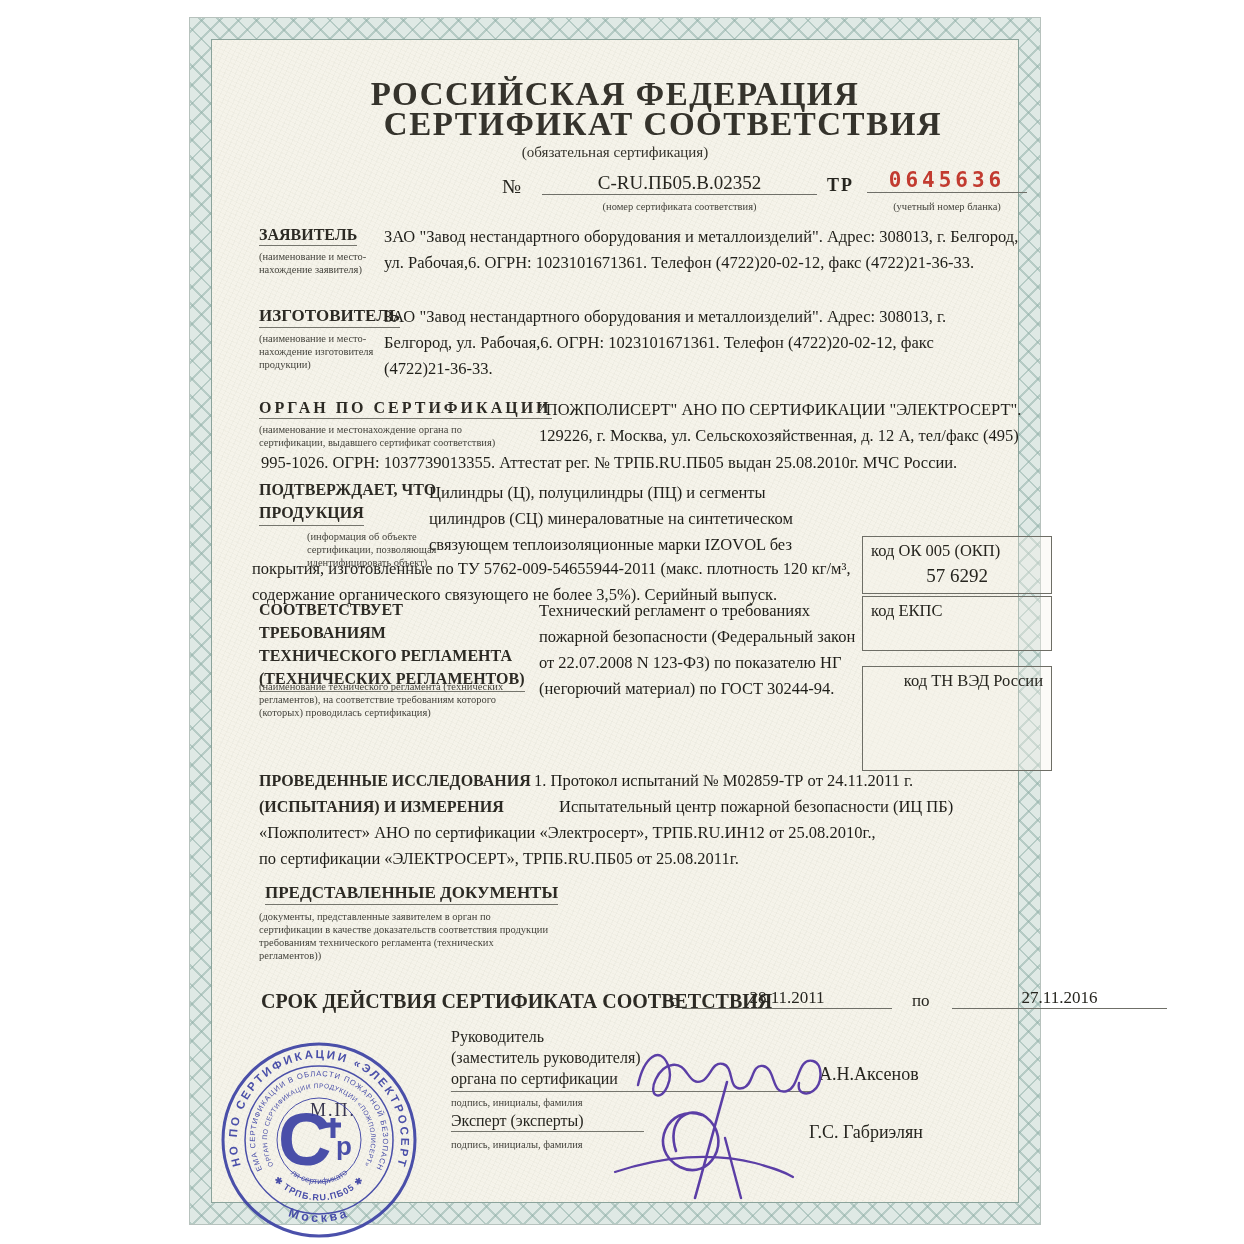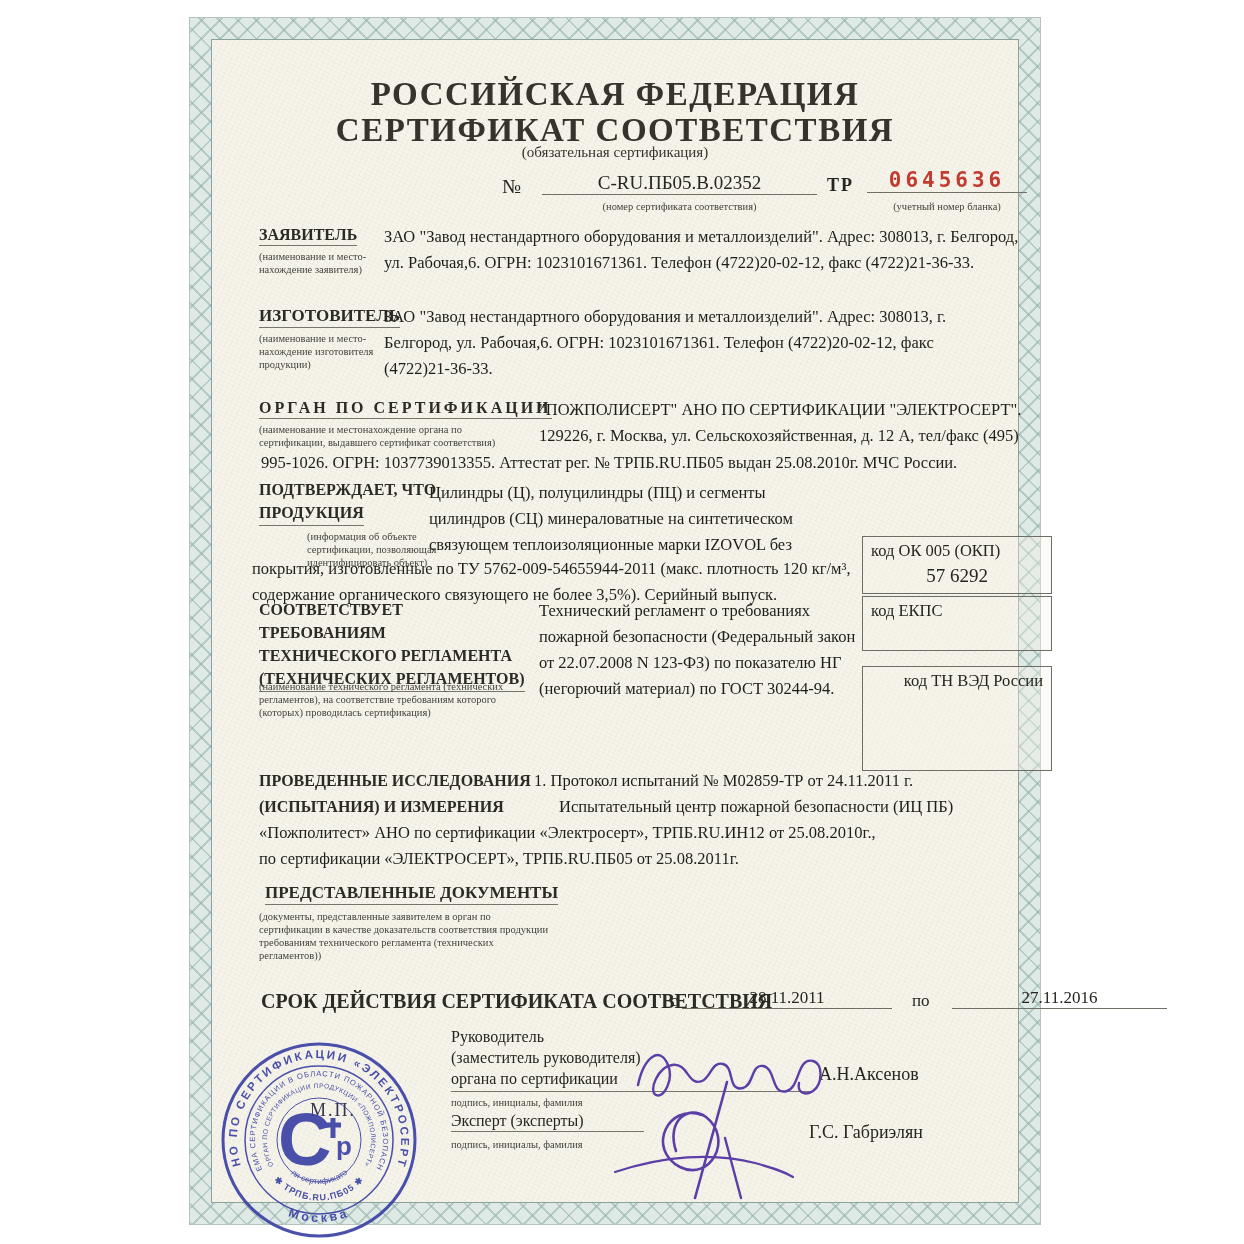--- a/index.html
+++ b/index.html
@@ -32,21 +32,21 @@
   .stamp-svg text{font-family:"Liberation Sans", sans-serif;fill:#3c42a4;}
   .sig-svg path{stroke:#5b3ea6;fill:none;stroke-linecap:round;}
 </style>
 </head>
 <body>
 
 <div class="page">
   <div class="paper">
 
     <div class="abs ctr t-title" style="top:36px;">РОССИЙСКАЯ ФЕДЕРАЦИЯ</div>
-    <div class="abs ctr t-title" style="top:72px;">СЕРТИФИКАТ СООТВЕТСТВИЯ</div>
+    <div class="abs ctr t-title" style="top:66px;padding-left:48px;">СЕРТИФИКАТ СООТВЕТСТВИЯ</div>
     <div class="abs ctr t-sub" style="top:104px;">(обязательная сертификация)</div>
 
     <div class="abs" style="left:290px;top:135px;font-size:20px;">№</div>
     <div class="abs field" style="left:330px;top:132px;width:275px;">C-RU.ПБ05.В.02352</div>
     <div class="abs cap ctr" style="left:330px;top:160px;width:275px;">(номер сертификата соответствия)</div>
     <div class="abs" style="left:615px;top:135px;font-size:18px;font-weight:bold;letter-spacing:2px;">ТР</div>
     <div class="abs field redno" style="left:655px;top:128px;width:160px;border-bottom:1px solid #6f6f68;">0645636</div>
     <div class="abs cap ctr" style="left:655px;top:160px;width:160px;">(учетный номер бланка)</div>
 
     <div class="abs lbl" style="left:47px;top:186px;"><span class="lbl-u">ЗАЯВИТЕЛЬ</span></div>

